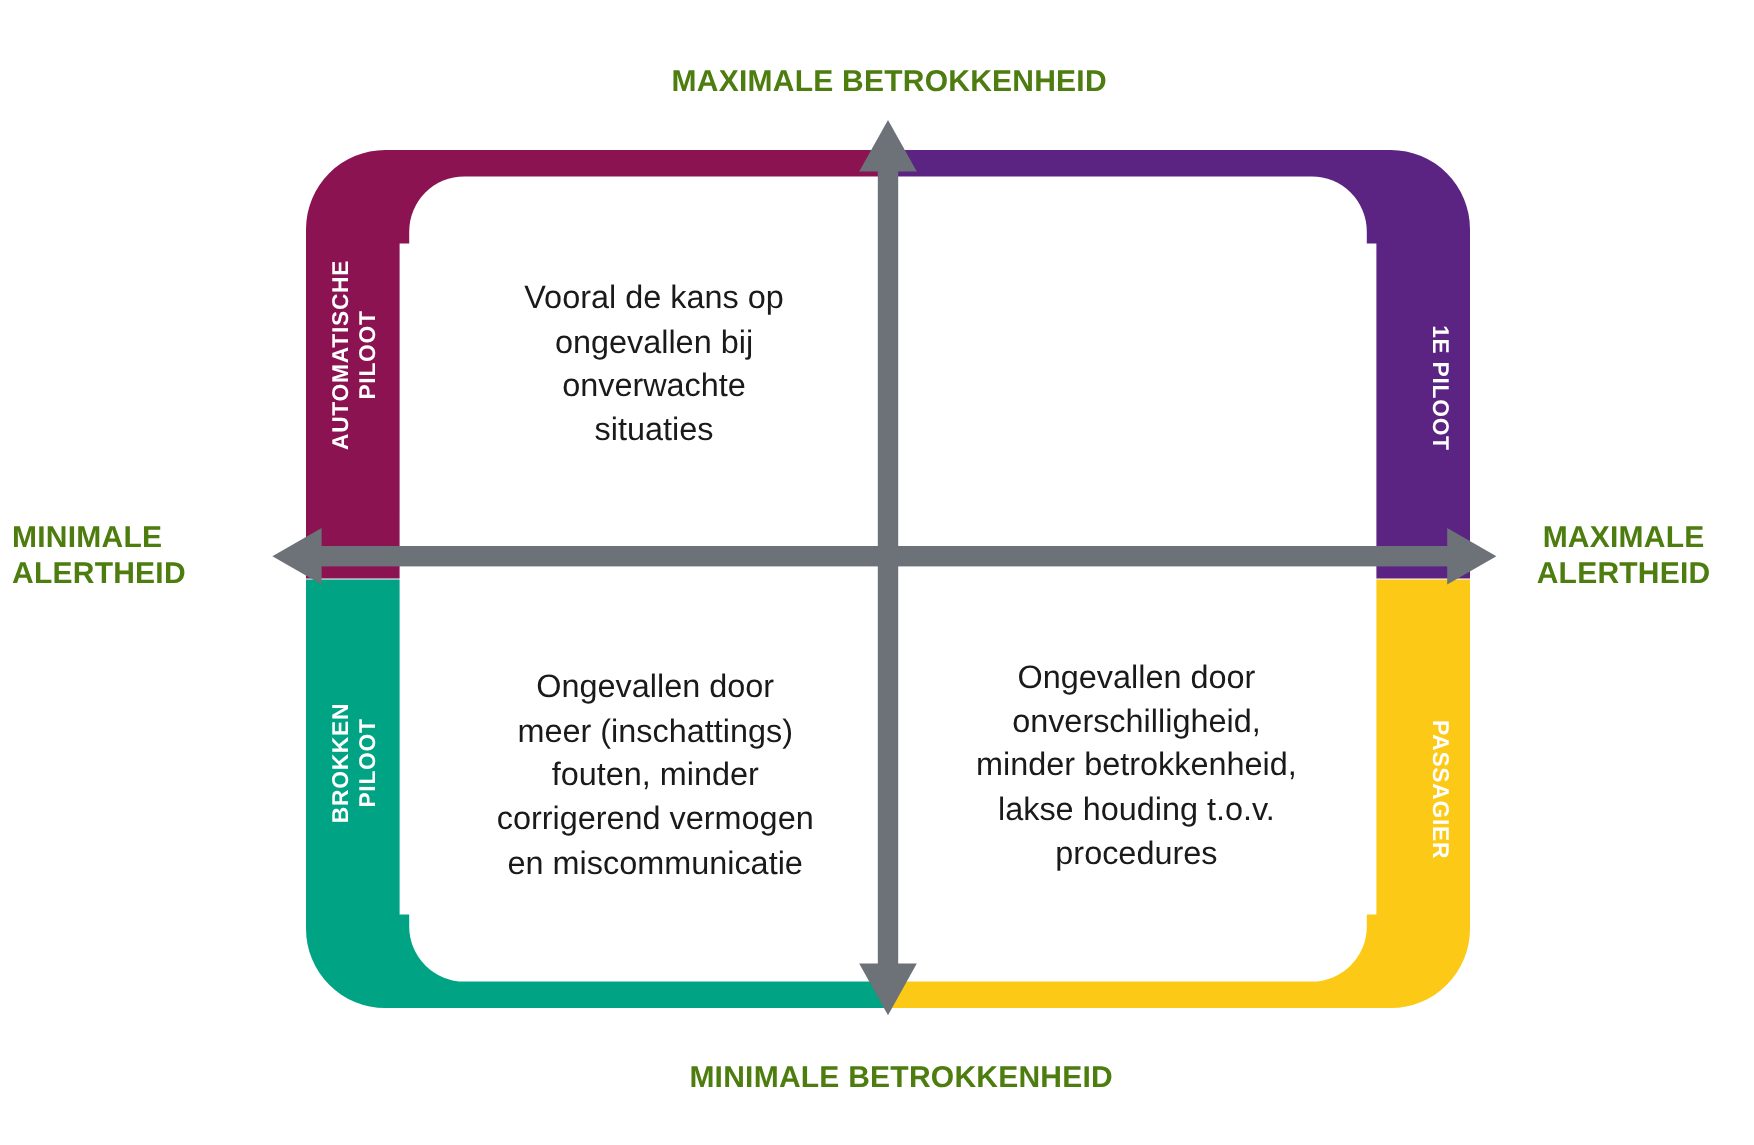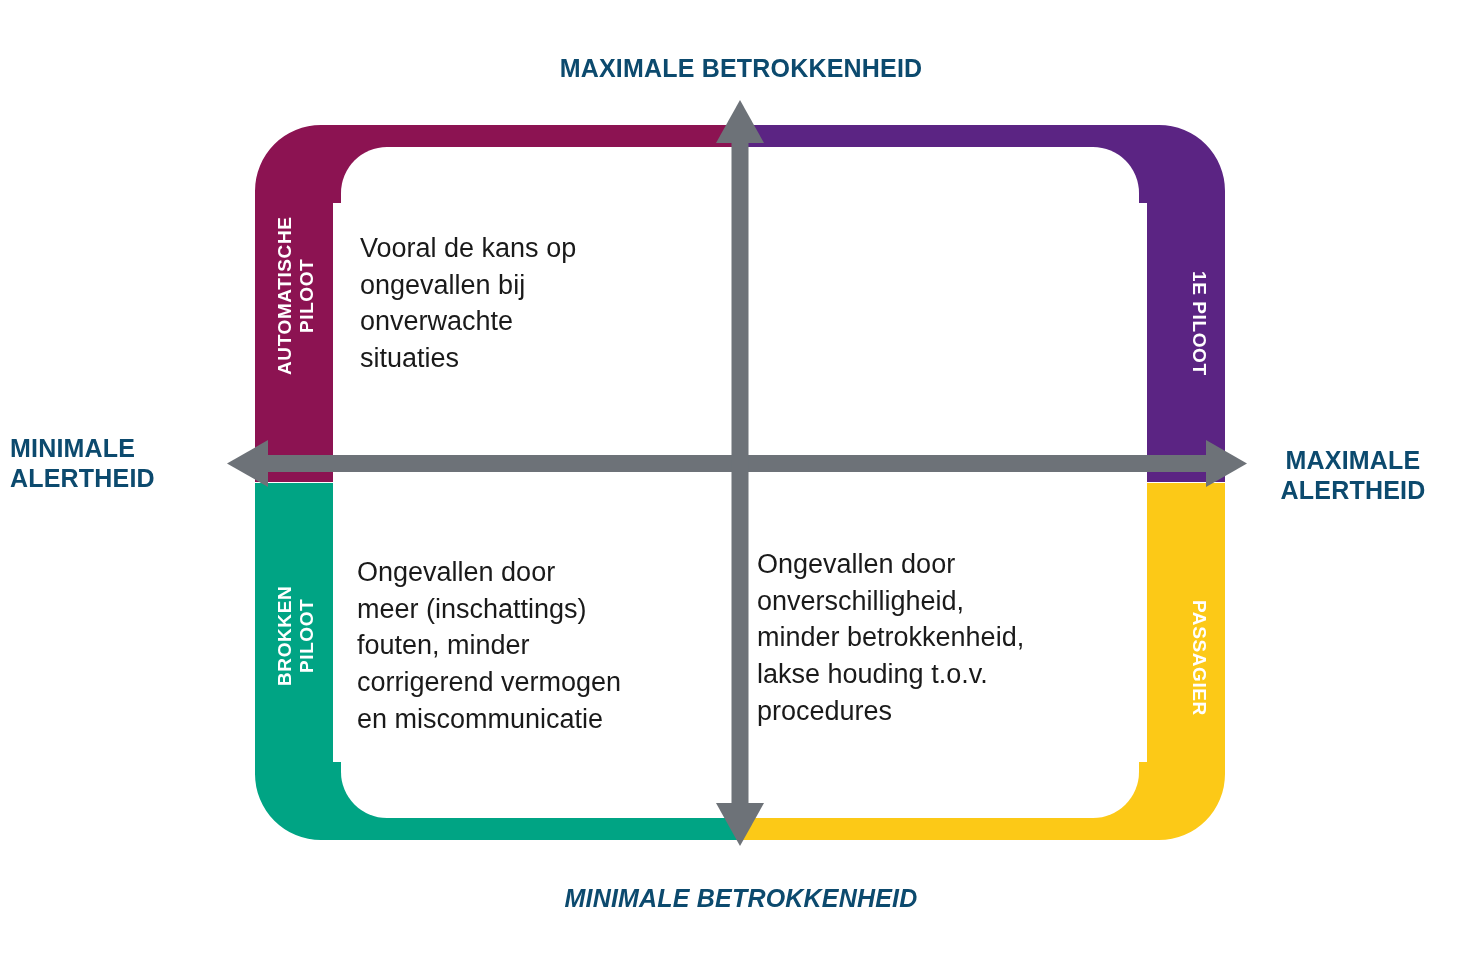--- a/index.html
+++ b/index.html
@@ -97,51 +97,52 @@
   #label-1e-piloot           { left: 1168px; top: 248px; width: 42px; height: 150px; }
   #label-brokken-piloot      { left: 274px;  top: 556px; width: 42px; height: 160px; }
   #label-passagier           { left: 1168px; top: 578px; width: 42px; height: 160px; }
 
   
   .quad-text {
     position: absolute;
     color: #1a1a1a;
     font-size: 27px;
     line-height: 1.36;
+    text-align: center;
     white-space: pre-line;
   }
   #quad-text-tl { left: 360px; top: 230px;  width: 370px; }
   #quad-text-tr { left: 755px; top: 222px;  width: 380px; }
   #quad-text-bl { left: 357px; top: 554px;  width: 378px; }
   #quad-text-br { left: 757px; top: 546px;  width: 380px; }
 
   
   .axis-svg {
     position: absolute;
     left: 0;
     top: 0;
     width: 1462px;
     height: 954px;
     pointer-events: none;
   }
 
   
   .axis-caption {
     position: absolute;
-    color: #0c4a6e;
+    color: #4d7c0f;
     font-weight: bold;
     font-size: 25px;
     letter-spacing: 0.2px;
     line-height: 1.18;
     white-space: pre-line;
   }
   #caption-top    { left: 431px;  top: 54px;  width: 620px; text-align: center; }
-  #caption-bottom { left: 431px;  top: 884px; width: 620px; text-align: center; font-style: italic; }
+  #caption-bottom { left: 441px;  top: 884px; width: 620px; text-align: center; }
   #caption-left   { left: 10px;   top: 434px; width: 205px; text-align: left; }
-  #caption-right  { left: 1260px; top: 434px; width: 186px; text-align: center; margin-top: 12px; }
+  #caption-right  { left: 1260px; top: 434px; width: 186px; text-align: center; }
 </style>
 </head>
 <body>
 
 <div id="stage">
 
   <div class="matrix-frame">
     <div class="band tl">
       <div class="ring" id="ring-tl" style="border-color: rgb(140, 19, 82);"></div>
     </div>

